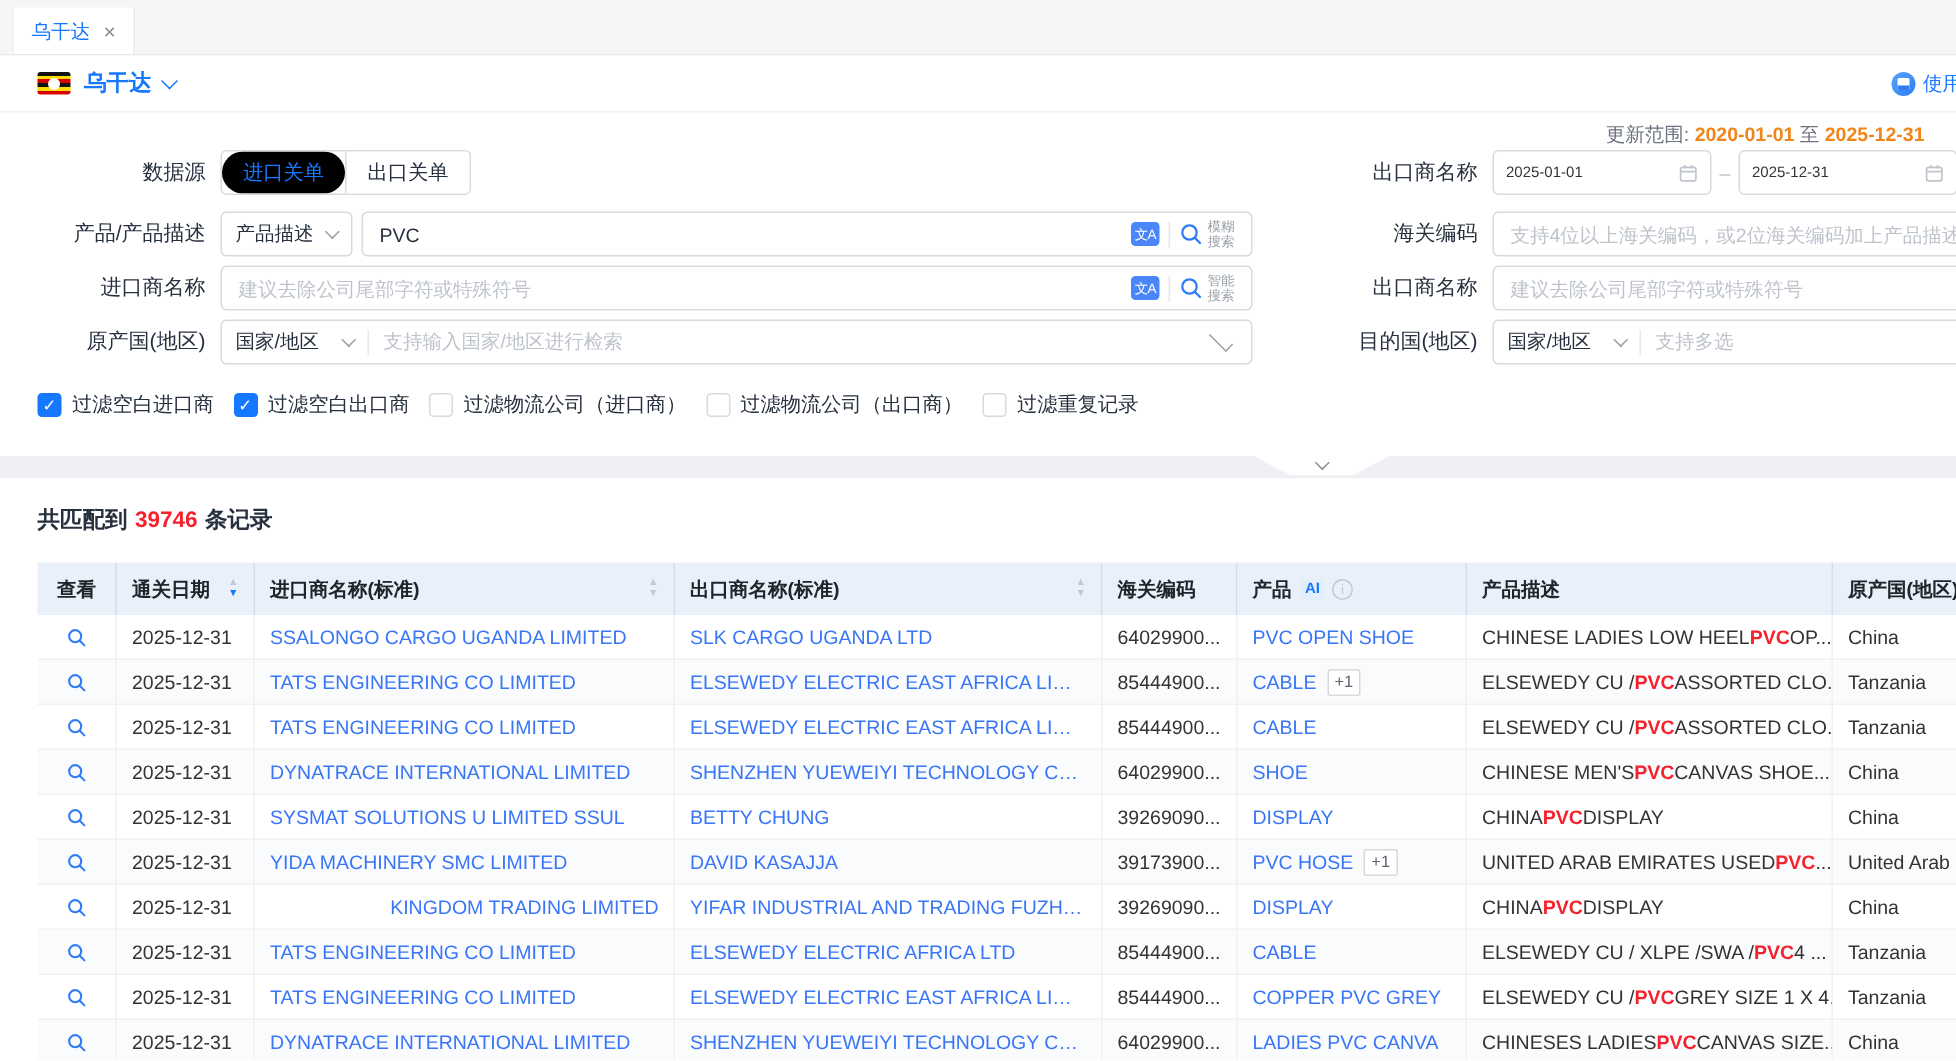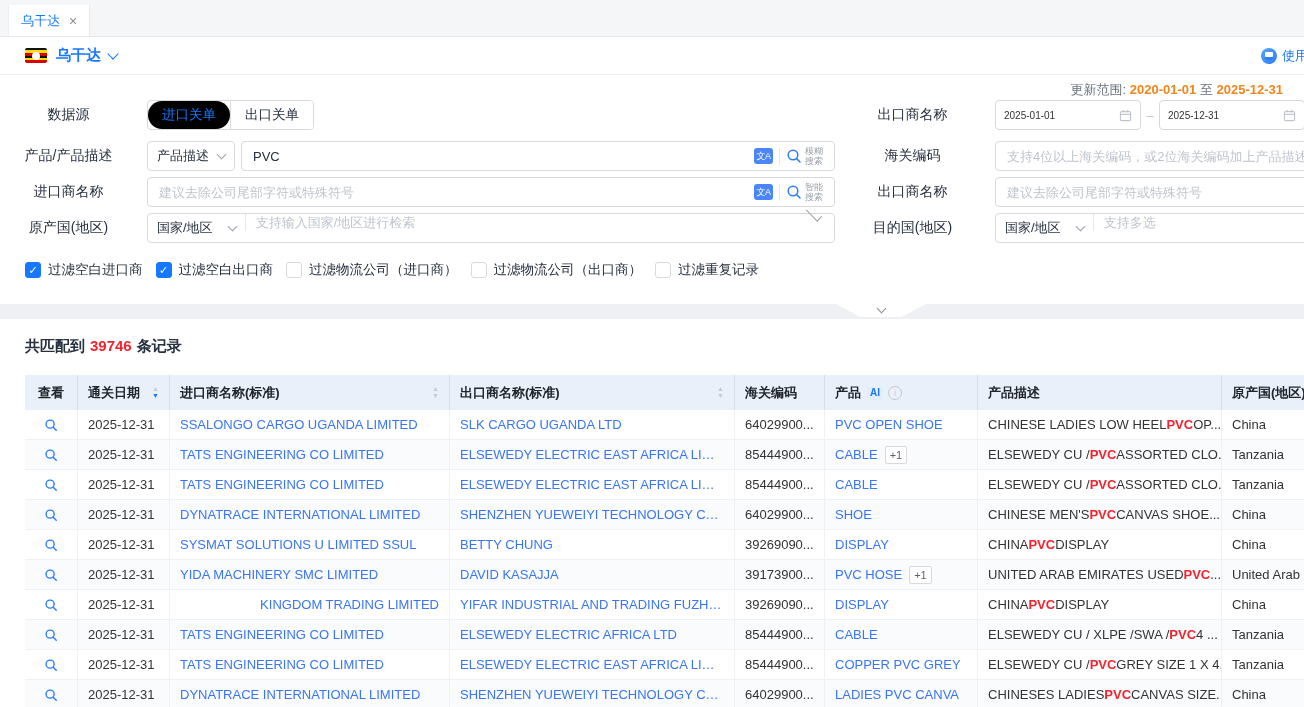--- a/index.html
+++ b/index.html
@@ -24,42 +24,42 @@
         transform:rotate(45deg);margin-left:8px;margin-top:-4px;}
   .chev.gray{border-color:#9aa0a8;width:6px;height:6px;}
   .help{position:absolute;right:-4px;top:0;height:38px;display:flex;align-items:center;gap:5px;color:#1677ff;font-size:13px;}
   .help-icon{width:16px;height:16px;border-radius:50%;background:linear-gradient(135deg,#55a6f8,#2f7cf6);position:relative;}
   .help-icon::after{content:"";position:absolute;left:4px;top:4px;width:8px;height:8px;background:#fff;border-radius:1px;
         box-shadow:inset 0 -3px 0 #2f7cf6;}
 
   
   .filter-panel{position:absolute;top:76px;left:0;right:0;height:228px;background:#fff;}
   .frow{position:absolute;display:flex;align-items:center;height:30px;}
-  .flabel{font-size:14px;color:#27303f;text-align:center;flex:0 0 auto;}
+  .flabel{font-size:14px;color:#27303f;text-align:right;flex:0 0 auto;}
   .lab-l{width:137px;margin-right:10px;}
   .lab-r{width:145px;margin-right:10px;}
   .update-range{position:absolute;top:5px;left:840px;width:443px;text-align:right;font-size:13px;color:#6b7280;}
   .update-range b{color:#f08519;font-weight:700;}
   .seg{display:flex;border:1px solid #d9d9d9;border-radius:4px;overflow:hidden;height:30px;box-sizing:border-box;background:#fff;}
   .seg .opt{padding:0 14px;display:flex;align-items:center;font-size:13.5px;color:#27303f;background:#fff;}
   .seg .opt + .opt{border-left:1px solid #d9d9d9;}
   .seg .opt.active{background:#000000;color:#1677ff;border-radius:14px;}
   .sel{height:30px;border:1px solid #d9d9d9;border-radius:4px;display:flex;align-items:center;gap:8px;
        padding:0 9px;font-size:13px;color:#27303f;background:#fff;box-sizing:border-box;}
   .inputbox{height:30px;border:1px solid #d9d9d9;border-radius:4px;display:flex;align-items:center;gap:6px;
        background:#fff;padding:0 9px;box-sizing:border-box;}
   .inputbox input{border:none;outline:none;flex:1;font-size:13px;color:#27303f;min-width:0;background:transparent;
        font-family:inherit;}
   .inputbox input::placeholder{color:#bfc4cc;}
   .vdiv{width:1px;height:17px;background:#e5e7ea;flex:0 0 auto;}
   .ticon{width:19px;height:16px;border-radius:3px;background:#4a86f7;color:#fff;font-size:9px;line-height:1;
        display:flex;align-items:center;justify-content:center;flex:0 0 auto;letter-spacing:-0.5px;}
   .search-mode{display:flex;align-items:center;gap:3px;flex:0 0 auto;}
   .search-mode .txt{width:20px;font-size:9px;line-height:10px;color:#9aa0a8;}
-  .combo{height:30px;border:1px solid #d9d9d9;border-radius:4px;display:flex;background:#fff;box-sizing:border-box;}
+  .combo{height:30px;border:1px solid #d9d9d9;border-radius:4px;display:flex;align-items:center;background:#fff;box-sizing:border-box;}
   .combo .sel-part{padding:0 9px;display:flex;gap:8px;align-items:center;font-size:13px;color:#27303f;flex:0 0 auto;}
   .combo .ph{color:#bfc4cc;font-size:13px;padding:0 10px;flex:1;white-space:nowrap;overflow:hidden;}
   .combo .tail{padding-right:9px;}
   .datebox{width:146px;height:30px;border:1px solid #d9d9d9;border-radius:4px;display:flex;align-items:center;
        padding:0 8px;font-size:10px;color:#333;box-sizing:border-box;background:#fff;}
   .datebox .cal{margin-left:auto;line-height:0;}
   .dash{width:18px;text-align:center;color:#c0c4ce;font-size:13px;}
   .gicon{width:20px;height:20px;border-radius:4px;background:#18a388;margin-left:8px;flex:0 0 auto;position:relative;}
   .gicon::after{content:"";position:absolute;inset:4px;border:1.4px solid #fff;border-radius:1px;}
   .cbrow{position:absolute;top:185px;left:25px;display:flex;align-items:center;gap:13px;}

